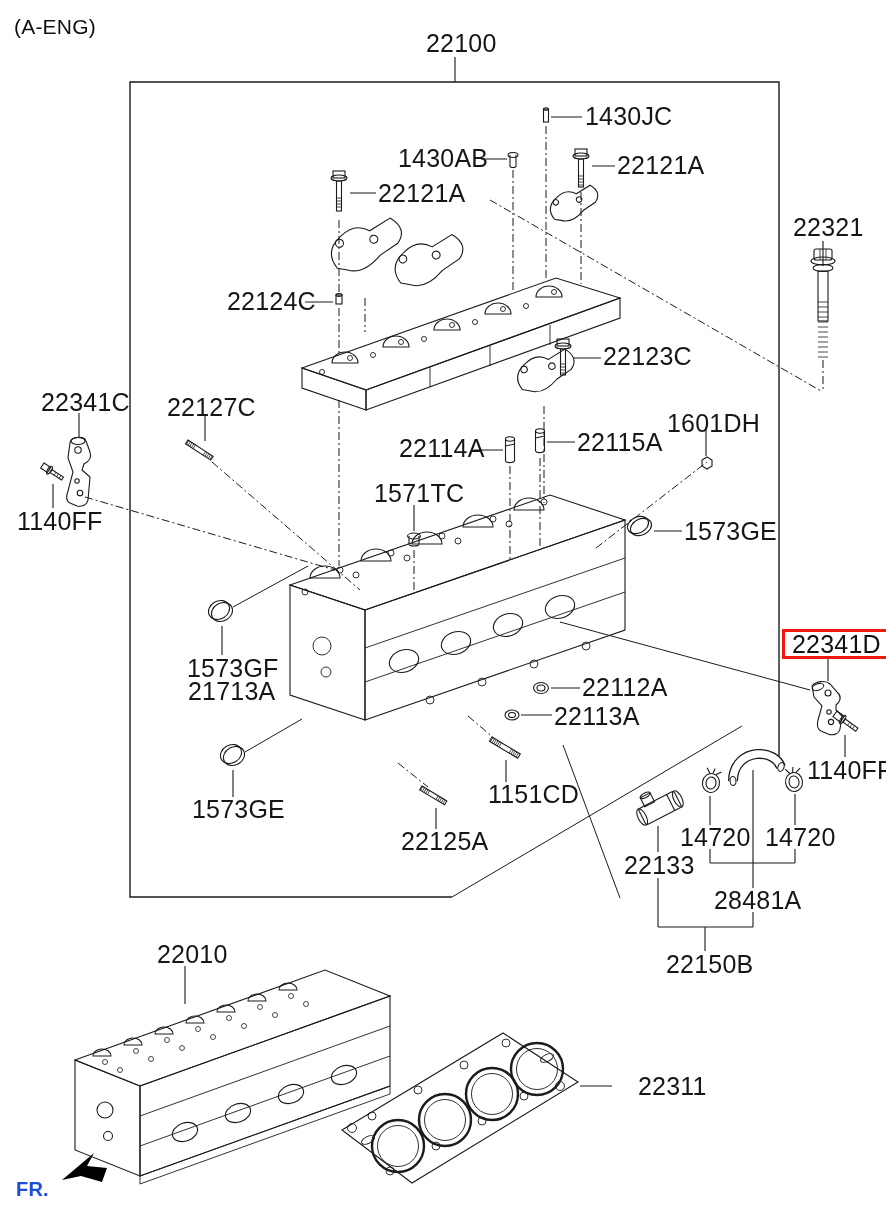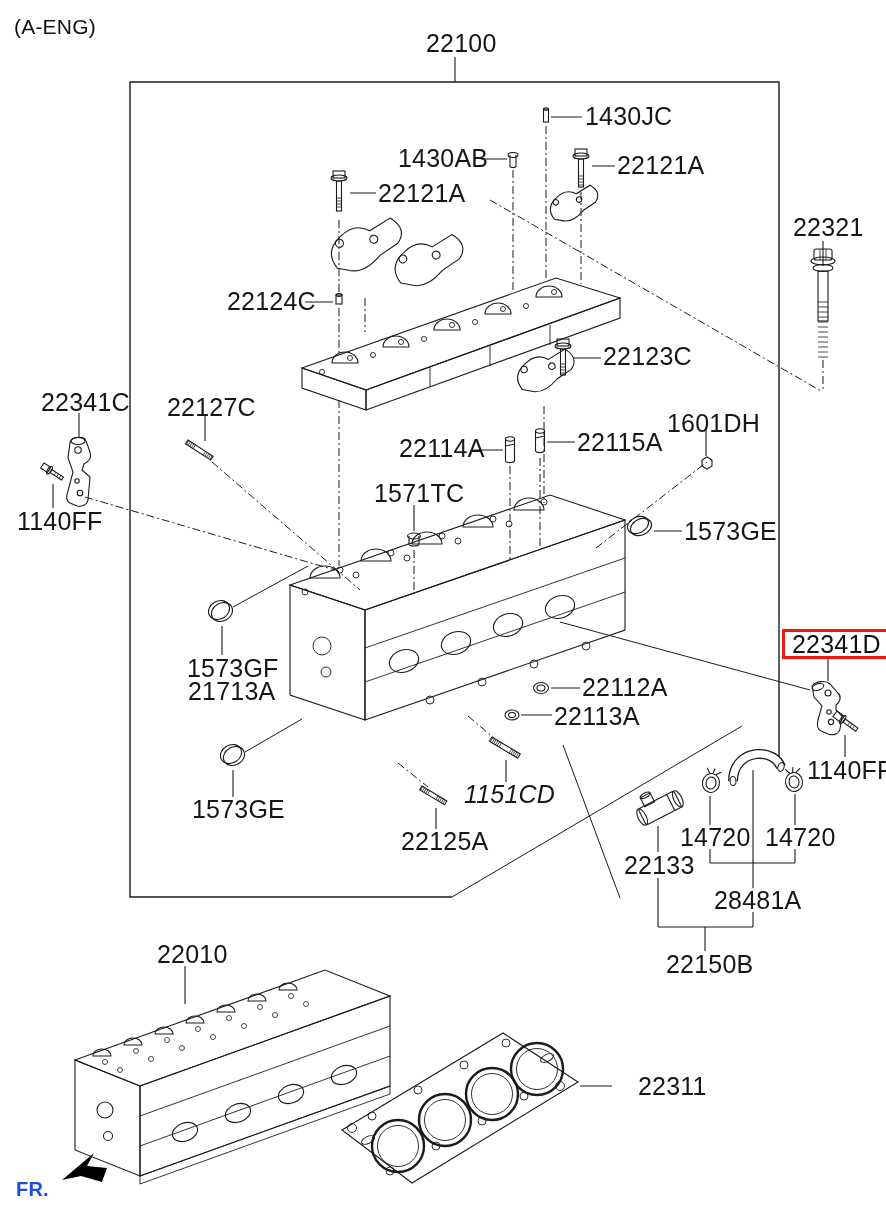--- a/index.html
+++ b/index.html
@@ -369,21 +369,21 @@
       <div class="label" style="left: 374px; top: 482px;">1571TC</div>
       <div class="label" style="left: 17px; top: 510px;">1140FF</div>
       <div class="label" style="left: 684px; top: 520px;">1573GE</div>
       <div class="label" style="left: 187px; top: 657px;">1573GF</div>
       <div class="label" style="left: 188px; top: 680px;">21713A</div>
       <div class="label highlight" style="left: 782px; top: 629px;">22341D</div>
       <div class="label" style="left: 582px; top: 676px;">22112A</div>
       <div class="label" style="left: 554px; top: 705px;">22113A</div>
       <div class="label" style="left: 807px; top: 759px;">1140FF</div>
       <div class="label" style="left: 192px; top: 798px;">1573GE</div>
-      <div class="label" style="left: 464px; top: 783px; font-style: italic;">1151CD</div>
+      <div class="label" style="left: 488px; top: 783px;">1151CD</div>
       <div class="label" style="left: 401px; top: 830px;">22125A</div>
       <div class="label" style="left: 680px; top: 826px;">14720</div>
       <div class="label" style="left: 765px; top: 826px;">14720</div>
       <div class="label" style="left: 624px; top: 854px;">22133</div>
       <div class="label" style="left: 714px; top: 889px;">28481A</div>
       <div class="label" style="left: 666px; top: 953px;">22150B</div>
       <div class="label" style="left: 157px; top: 943px;">22010</div>
       <div class="label" style="left: 614px; top: 1075px; margin-left: 24px;">22311</div>
       <div class="label fr" style="left: 16px; top: 1174px;">FR.</div>
     </div>

